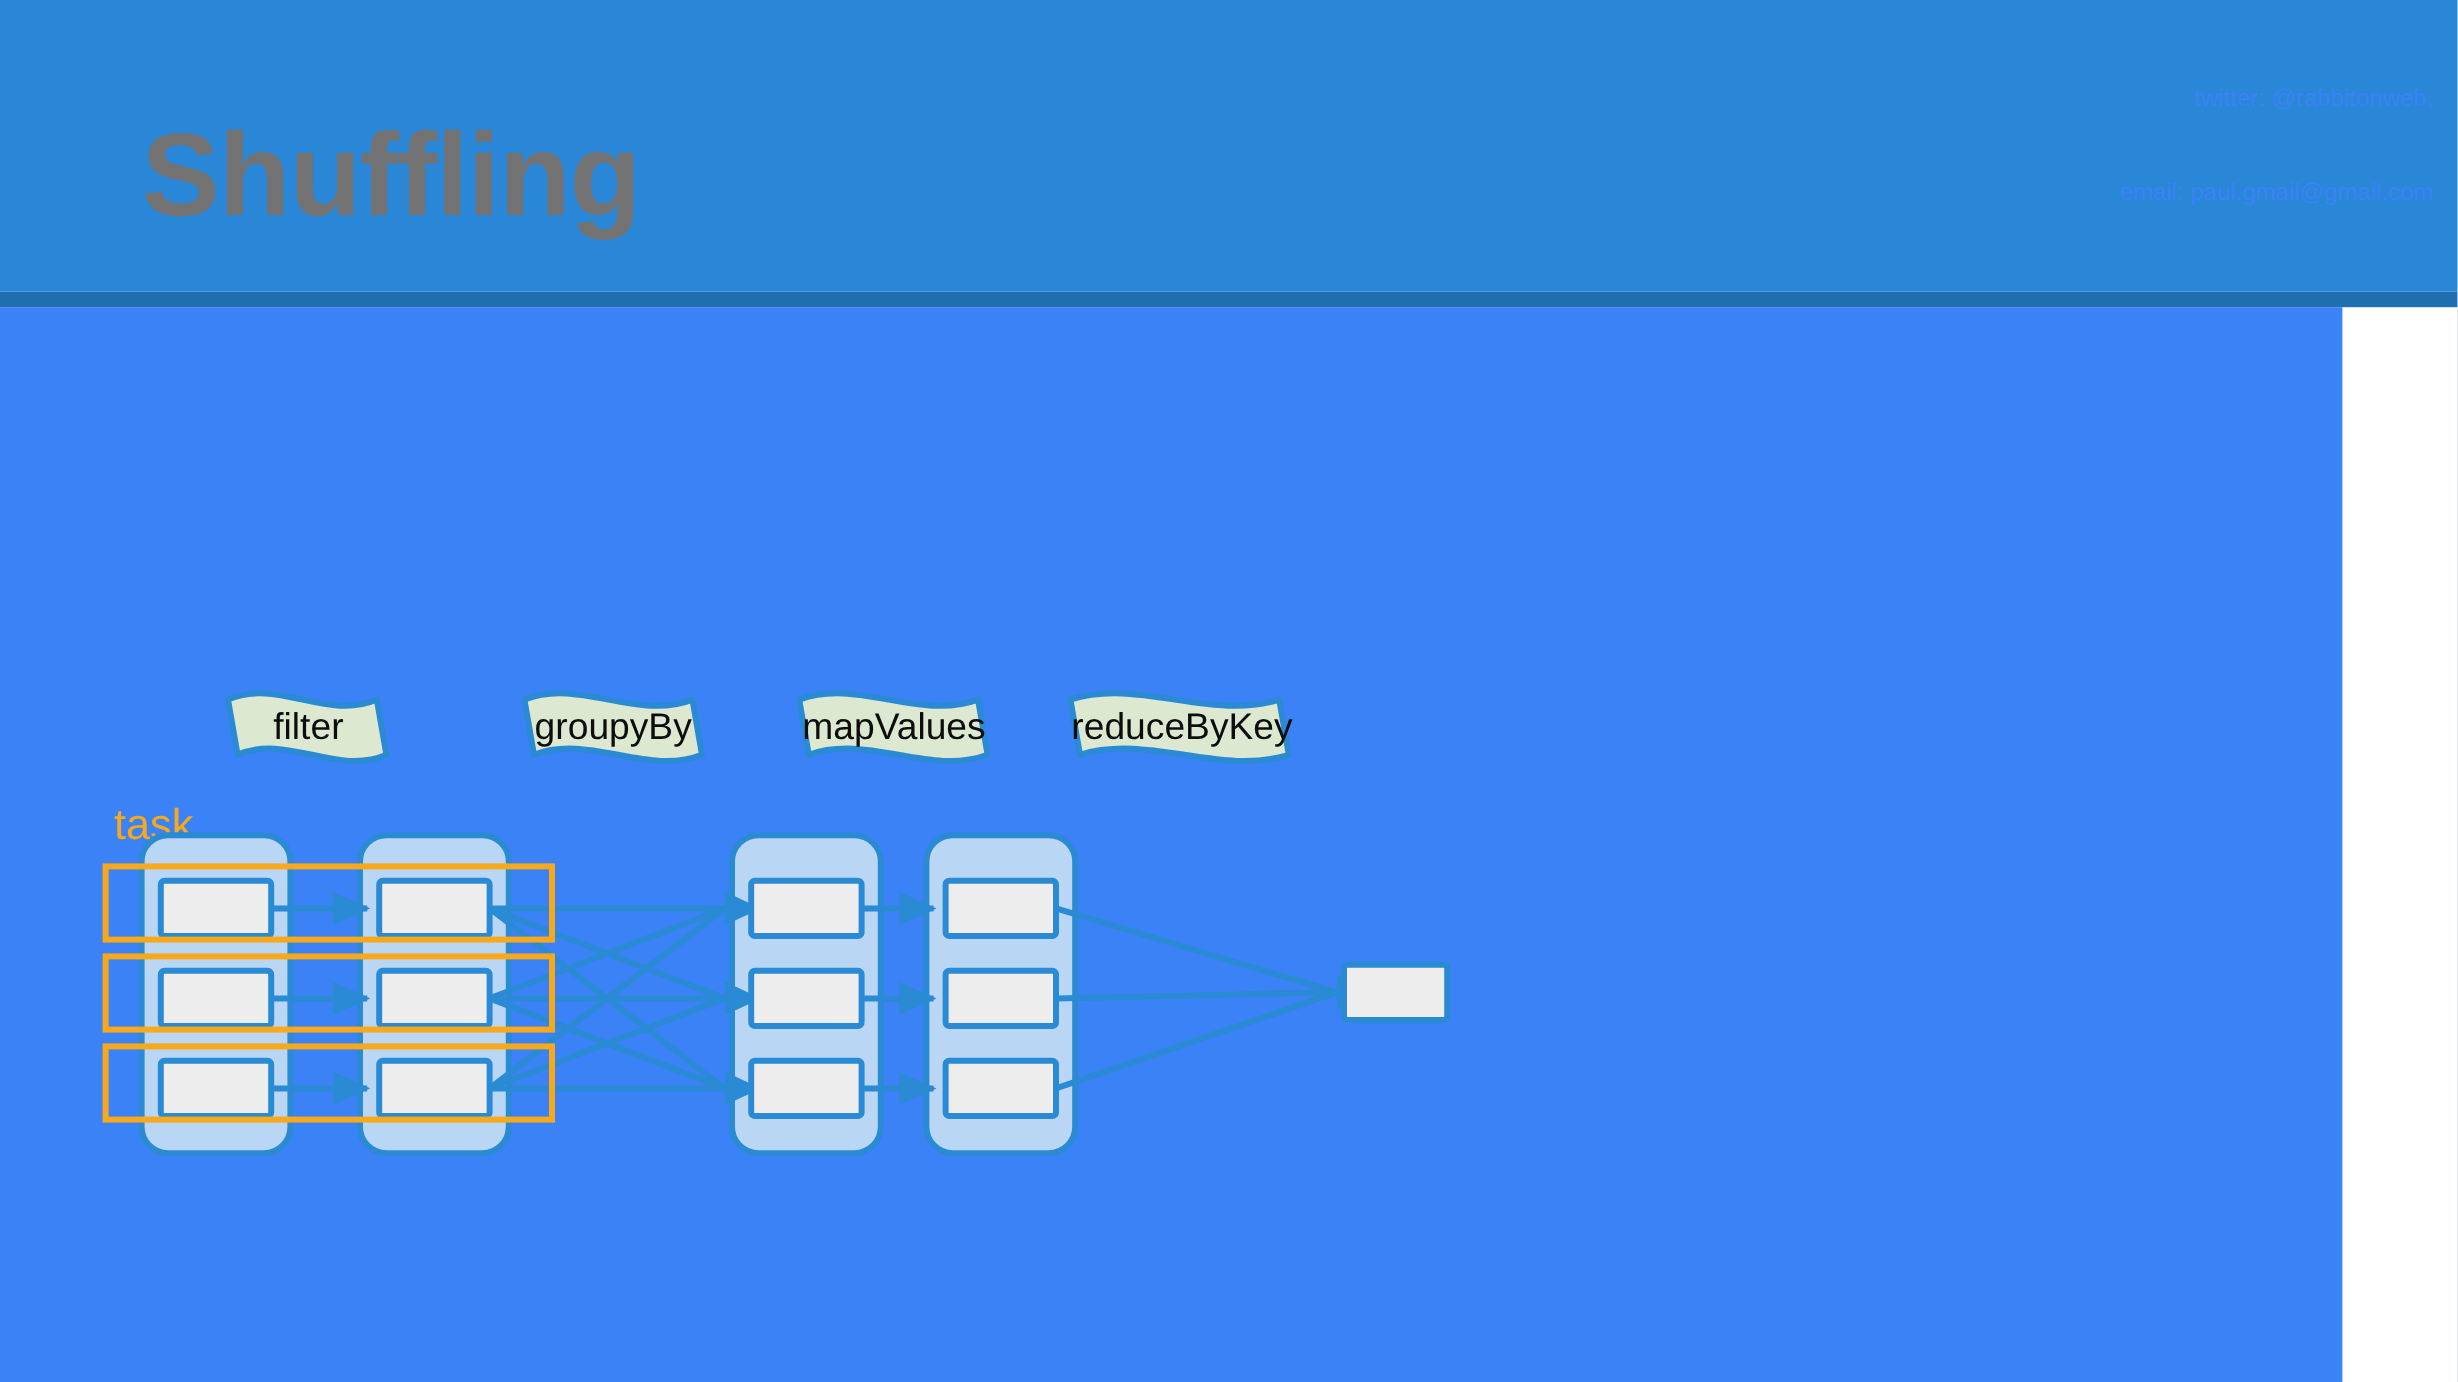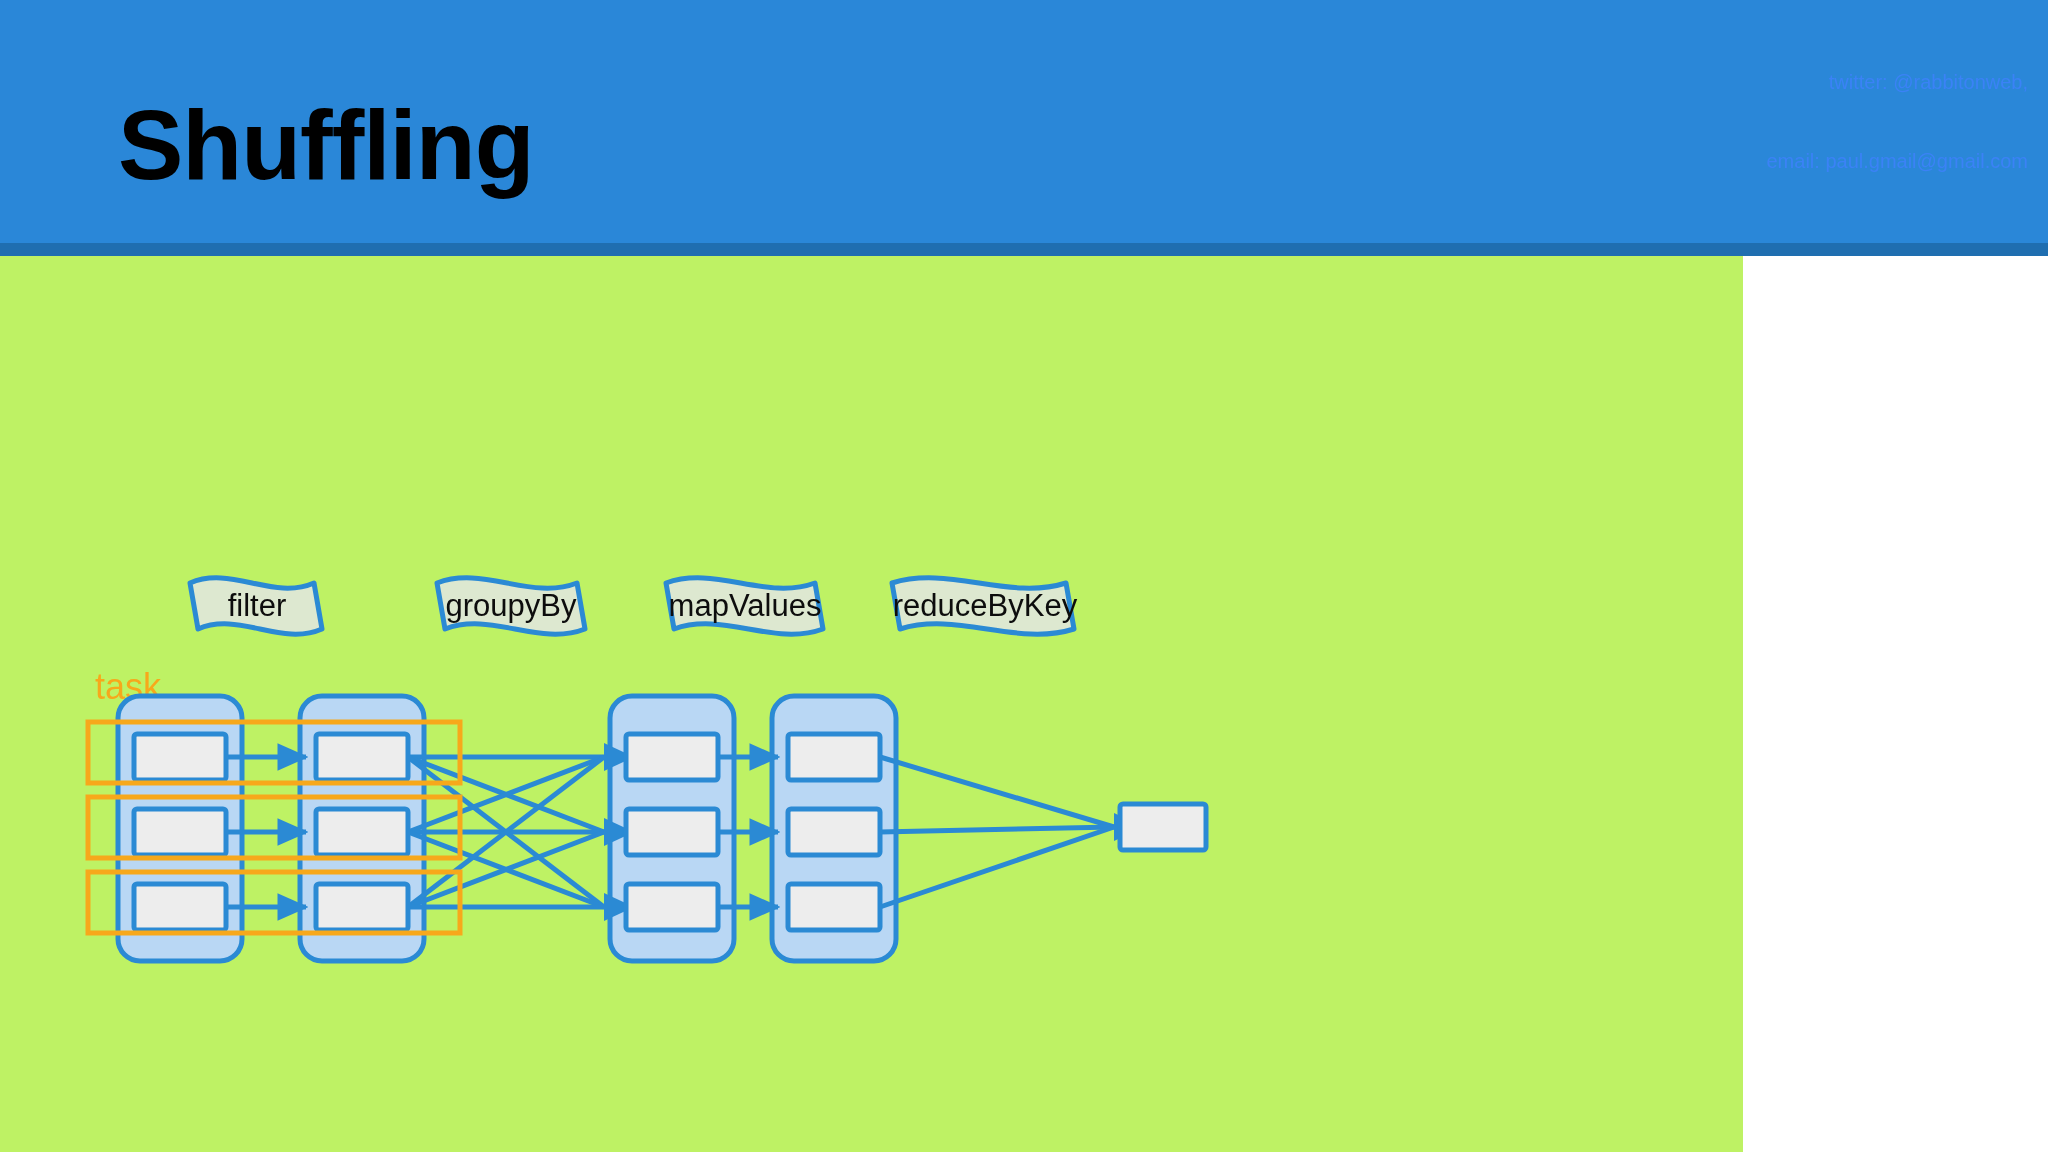--- a/index.html
+++ b/index.html
@@ -42,35 +42,35 @@
     line-height: 1.32;
     white-space: pre;
   }
   #contact-block div {
     white-space: pre;
   }
   #slide-title {
     position: absolute;
     left: 118px;
     top: 96px;
-    color: #000000;
+    color: #737373;
     font-size: 98px;
     font-weight: bold;
     letter-spacing: -1px;
     line-height: 1;
   }
 
   
   #slide-body {
     position: absolute;
     left: 0;
     top: 256px;
-    width: 1743px;
+    width: 1952px;
     height: 896px;
-    background: #bef264;
+    background: #3b82f6;
   }
   #diagram-svg {
     position: absolute;
     left: 0;
     top: 0;
     width: 2048px;
     height: 896px;
     display: block;
   }
   .flag-label {

